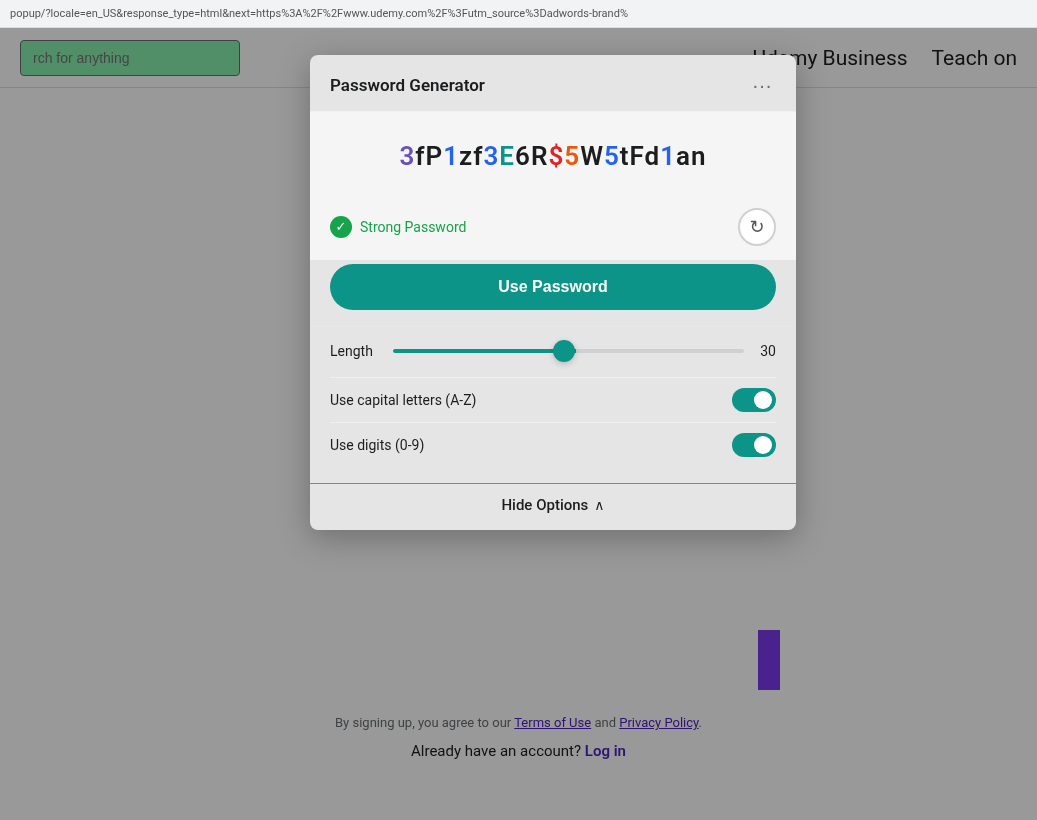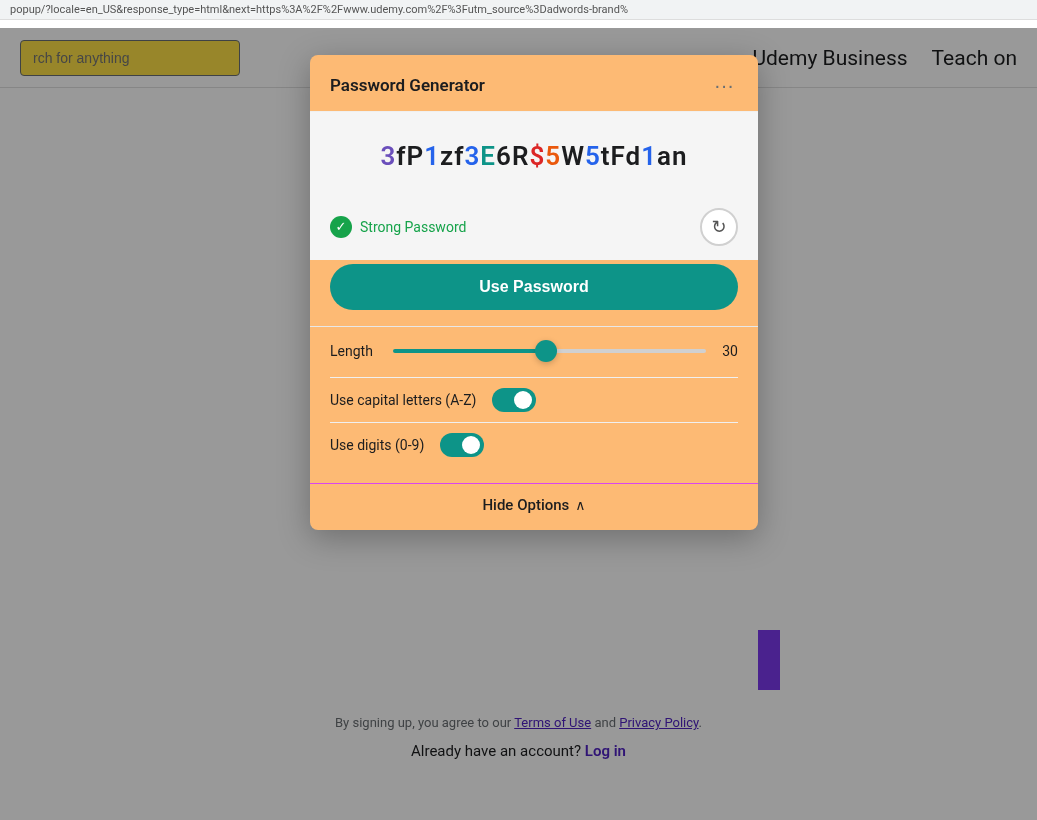--- a/index.html
+++ b/index.html
@@ -34,42 +34,42 @@
 
     .navbar-search {
       flex: 1;
       max-width: 220px;
       height: 36px;
       border: 1px solid #6a6f73;
       border-radius: 4px;
       padding: 0 12px;
       font-size: 14px;
       color: #6a6f73;
-      background: #fde047;
+      background: #86efac;
     }
 
     .navbar-right {
       display: flex;
       align-items: center;
       margin-left: auto;
       gap: 24px;
     }
 
     .navbar-link {
       font-size: 21px;
       color: #1c1d1f;
       cursor: pointer;
       white-space: nowrap;
     }
 
     
     .url-bar {
       position: absolute;
       top: 0; left: 0; right: 0;
-      height: 20px;
+      height: 28px;
       background: #f1f3f4;
       display: flex;
       align-items: center;
       padding: 0 10px;
       font-size: 11px;
       color: #555;
       z-index: 10;
       border-bottom: 1px solid #ddd;
     }
 
@@ -79,22 +79,22 @@
       top: 0; left: 0; right: 0; bottom: 0;
       background: rgba(0,0,0,0.4);
       z-index: 5;
     }
 
     
     .popup {
       position: absolute;
       top: 40px;
       left: 310px;
-      width: 448px;
-      background: #fdba74;
+      width: 486px;
+      background: #e5e5e5;
       border-radius: 8px;
       box-shadow: 0 8px 32px rgba(0,0,0,0.28);
       z-index: 20;
       overflow: hidden;
     }
 
     .popup-header {
       display: flex;
       align-items: center;
       justify-content: space-between;
@@ -253,21 +253,21 @@
       font-size: 14px;
       color: #1c1d1f;
       min-width: 24px;
       text-align: right;
     }
 
     
     .toggle-row {
       display: flex;
       align-items: center;
-      justify-content: flex-start;
+      justify-content: space-between;
       padding: 10px 0;
       border-top: 1px solid #f0f0f0;
       gap: 16px;
     }
 
     .toggle-label {
       font-size: 14px;
       color: #1c1d1f;
     }
 

